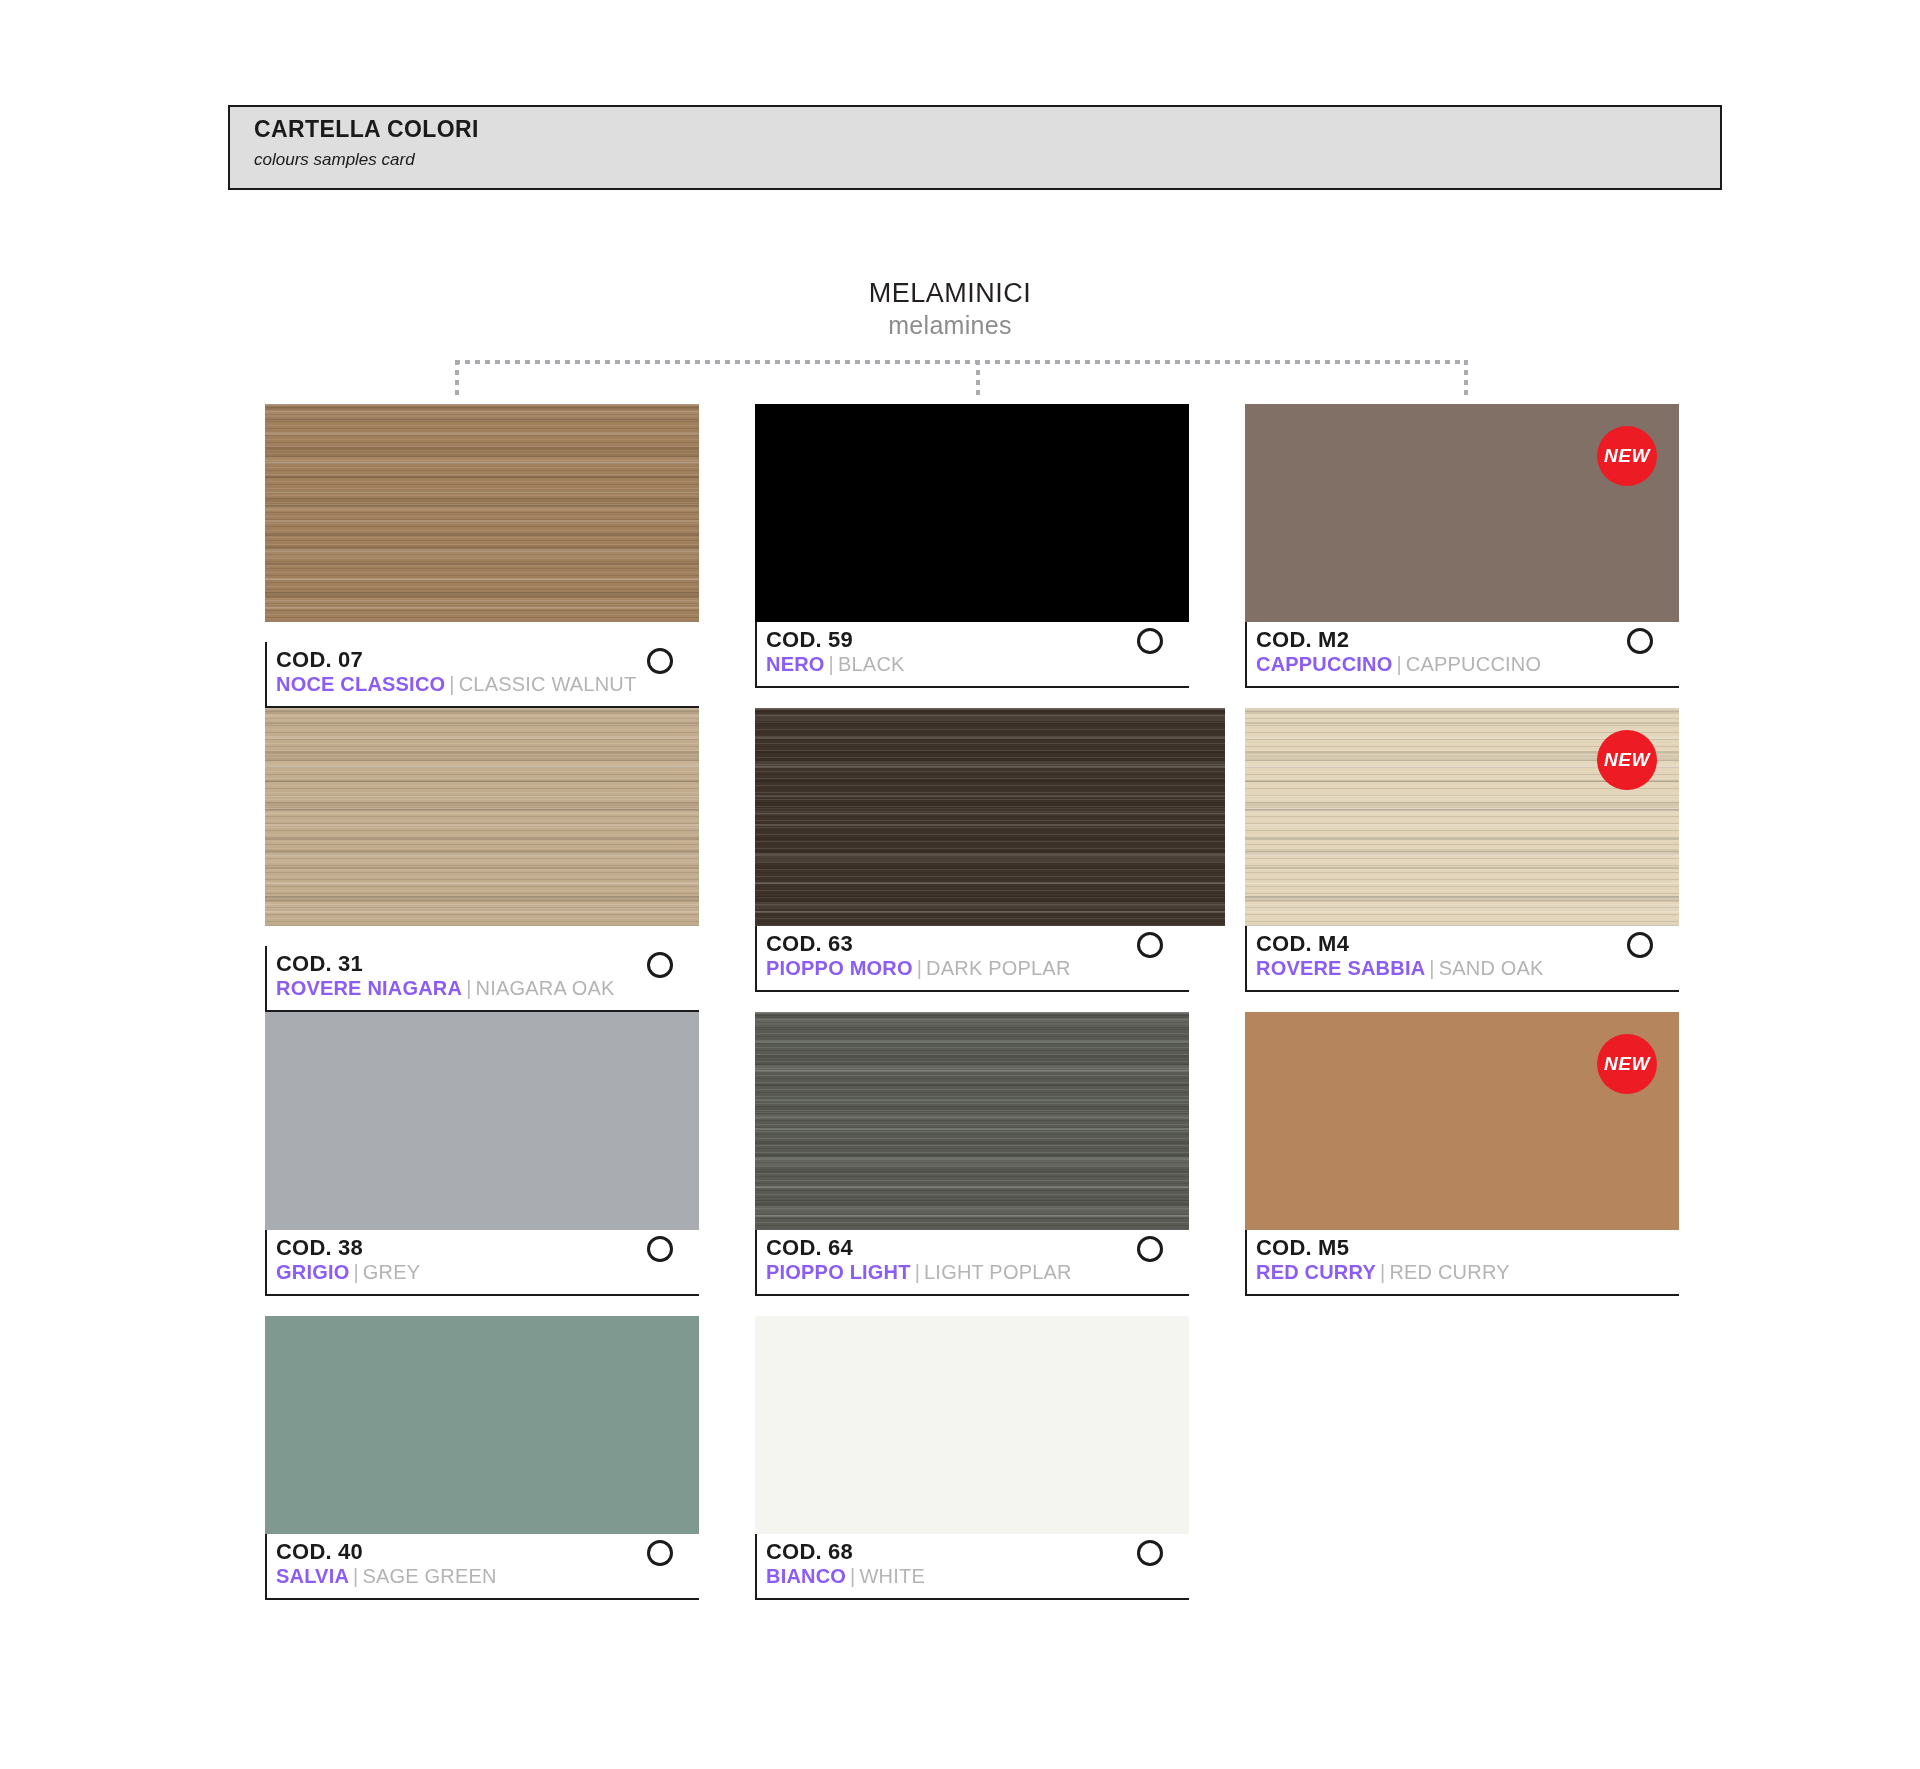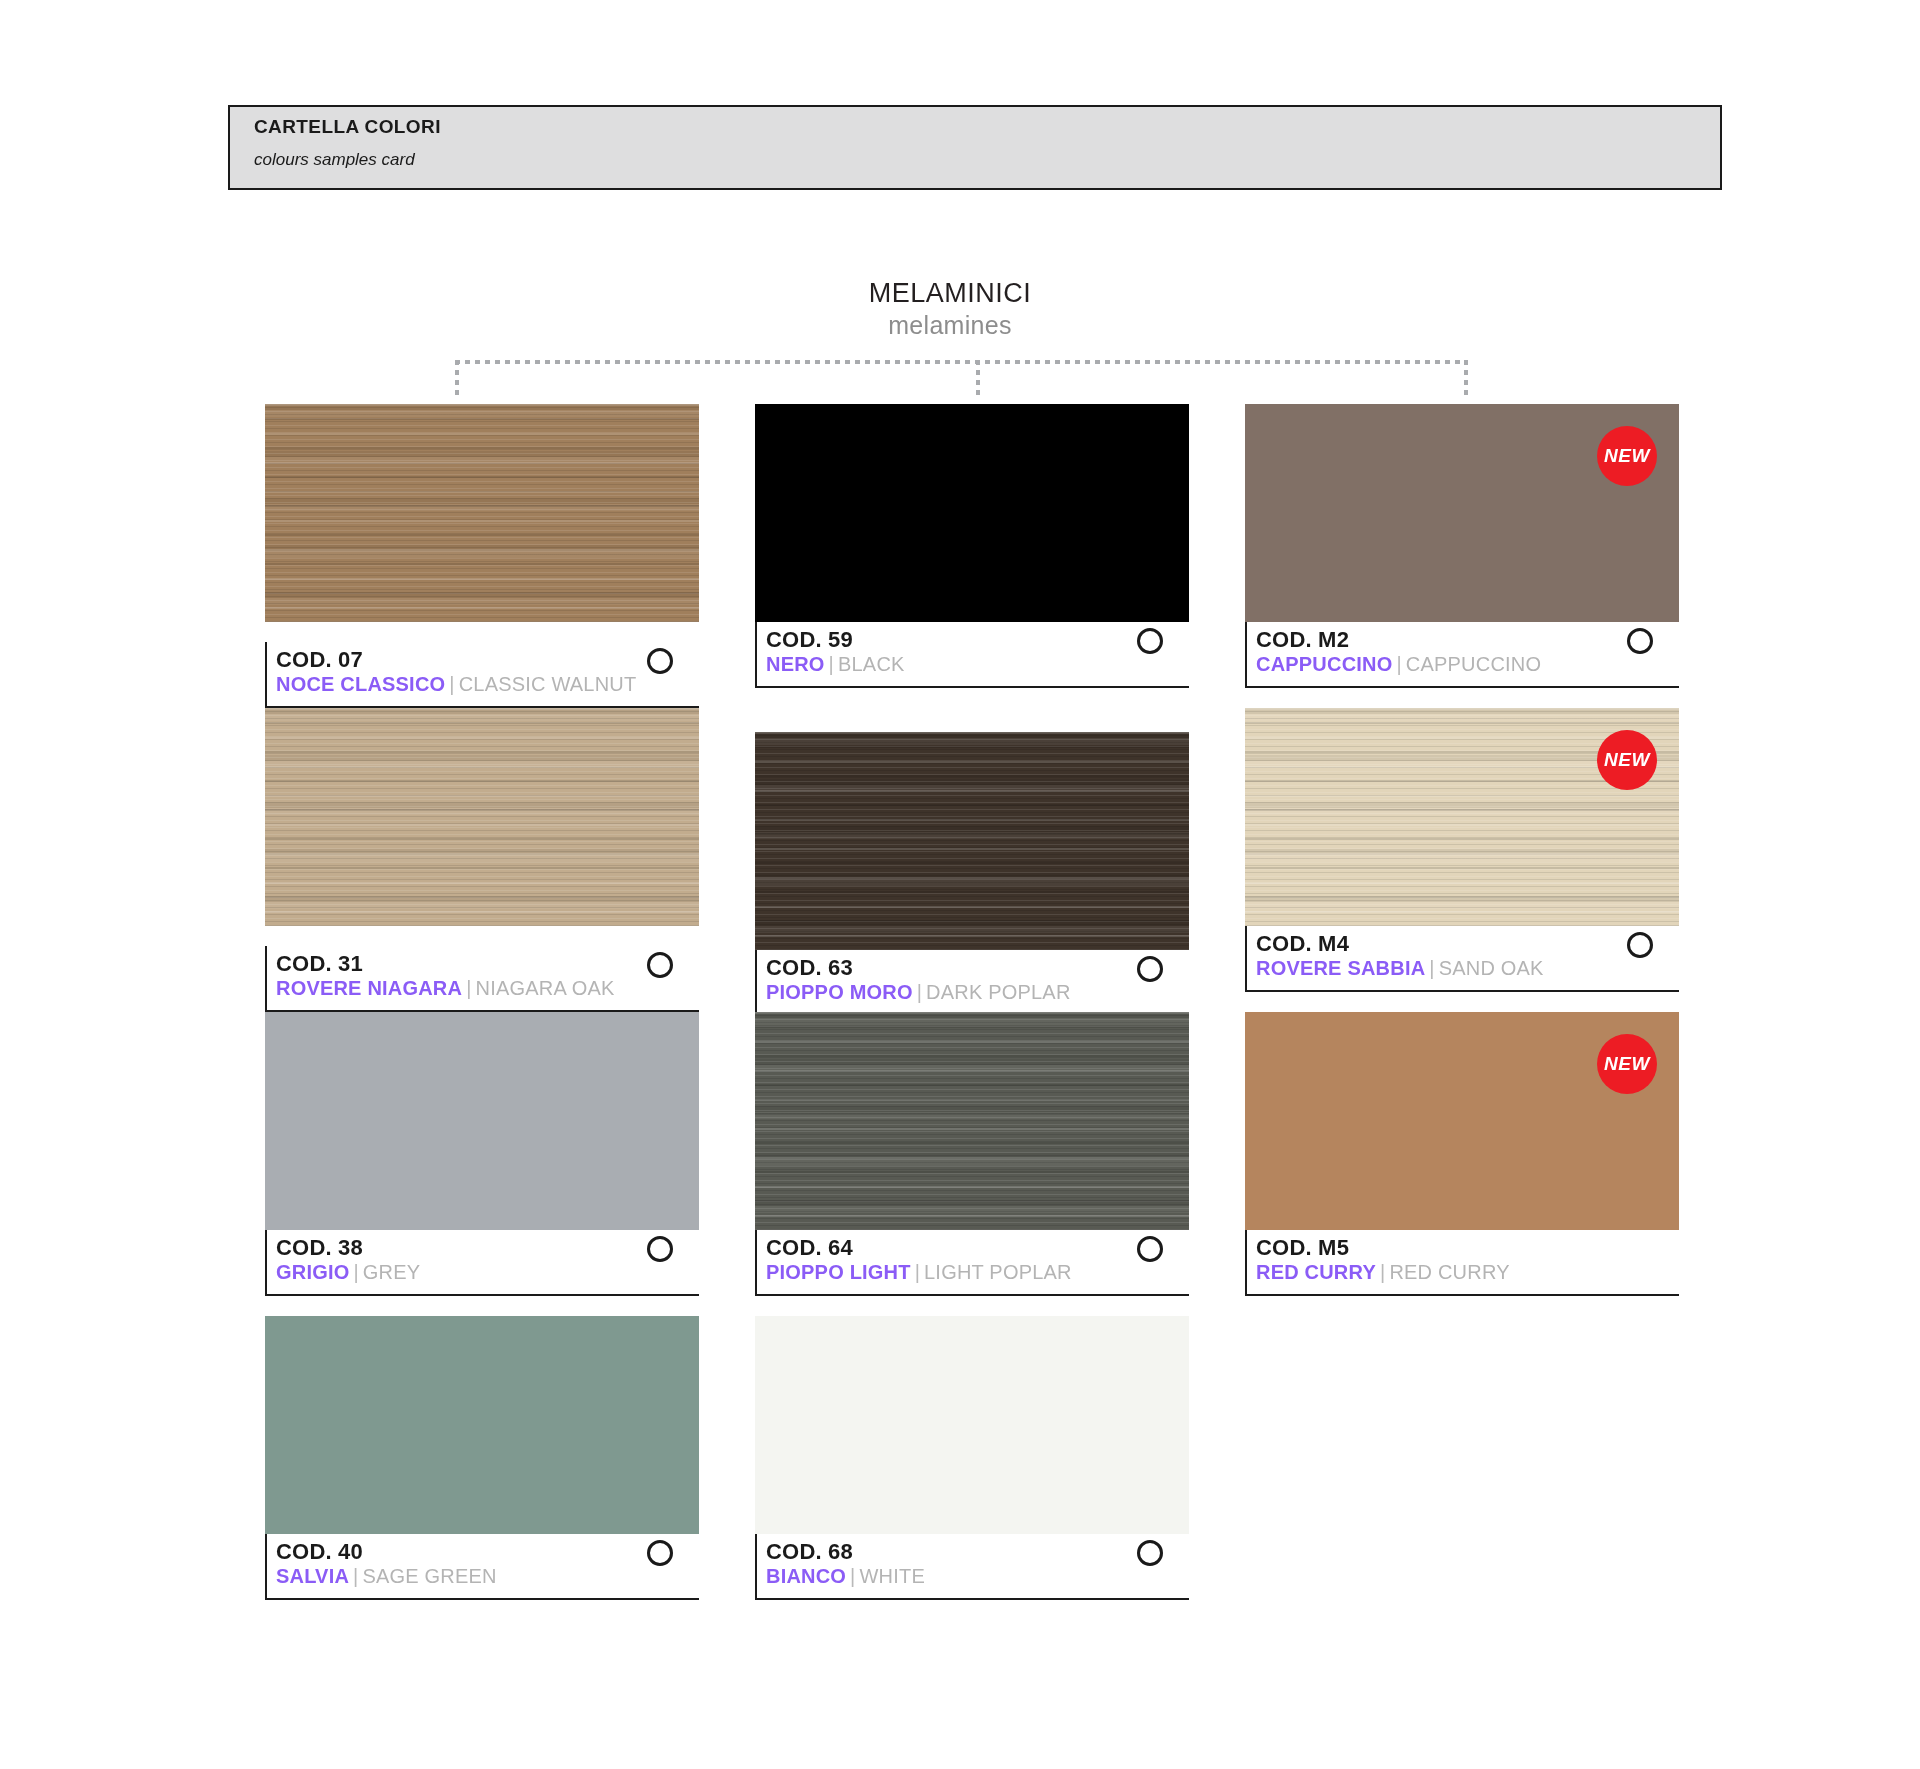--- a/index.html
+++ b/index.html
@@ -24,21 +24,21 @@
     width: 1494px;
     height: 85px;
     background: #dededf;
     border: 2px solid #1a1a1a;
     box-sizing: border-box;
   }
   .header-title {
     position: absolute;
     left: 24px;
     top: 9px;
-    font-size: 19px;
+    font-size: 23px;
     font-weight: bold;
     letter-spacing: 0.4px;
     color: #1a1a1a;
   }
   .header-subtitle {
     position: absolute;
     left: 24px;
     top: 43px;
     font-size: 17px;
     font-style: italic;
@@ -234,21 +234,21 @@
     <div class="cell" style="left: 265px; top: 708px; width: 434px;">
       <div class="chip" style="background: rgb(194, 172, 142);">
         <div class="chip-inner" style="background-image: repeating-linear-gradient(rgba(255, 255, 255, 0.11) 0px, rgba(255, 255, 255, 0.11) 1px, rgba(0, 0, 0, 0) 1px, rgba(0, 0, 0, 0) 3px, rgba(0, 0, 0, 0.1) 3px, rgba(0, 0, 0, 0.1) 4px, rgba(0, 0, 0, 0) 4px, rgba(0, 0, 0, 0) 7px), repeating-linear-gradient(rgba(255, 255, 255, 0.16) 0px, rgba(255, 255, 255, 0.16) 2px, rgba(0, 0, 0, 0) 2px, rgba(0, 0, 0, 0) 14px, rgba(0, 0, 0, 0.13) 14px, rgba(0, 0, 0, 0.13) 16px, rgba(0, 0, 0, 0) 16px, rgba(0, 0, 0, 0) 29px), repeating-linear-gradient(rgba(0, 0, 0, 0.07) 0px, rgba(0, 0, 0, 0.07) 6px, rgba(255, 255, 255, 0.07) 6px, rgba(255, 255, 255, 0.07) 13px, rgba(0, 0, 0, 0) 13px, rgba(0, 0, 0, 0) 47px); opacity: 0.95;"></div>
       </div>
       <div class="label" style="width: 434px; margin-top: 20px;">
         <div class="label-code">COD. 31</div>
         <div class="label-names"><span class="name-it">ROVERE NIAGARA</span><span class="name-sep">|</span><span class="name-en">NIAGARA OAK</span></div>
         <div class="circle-icon"></div>
       </div>
     </div>
-    <div class="cell" style="left: 755px; top: 708px; width: 434px; margin-top: 24px;">
+    <div class="cell" style="left: 755px; top: 708px; width: 470px;">
       <div class="chip" style="background: rgb(62, 51, 42);">
         <div class="chip-inner" style="background-image: repeating-linear-gradient(rgba(255, 255, 255, 0.11) 0px, rgba(255, 255, 255, 0.11) 1px, rgba(0, 0, 0, 0) 1px, rgba(0, 0, 0, 0) 3px, rgba(0, 0, 0, 0.1) 3px, rgba(0, 0, 0, 0.1) 4px, rgba(0, 0, 0, 0) 4px, rgba(0, 0, 0, 0) 7px), repeating-linear-gradient(rgba(255, 255, 255, 0.16) 0px, rgba(255, 255, 255, 0.16) 2px, rgba(0, 0, 0, 0) 2px, rgba(0, 0, 0, 0) 14px, rgba(0, 0, 0, 0.13) 14px, rgba(0, 0, 0, 0.13) 16px, rgba(0, 0, 0, 0) 16px, rgba(0, 0, 0, 0) 29px), repeating-linear-gradient(rgba(0, 0, 0, 0.07) 0px, rgba(0, 0, 0, 0.07) 6px, rgba(255, 255, 255, 0.07) 6px, rgba(255, 255, 255, 0.07) 13px, rgba(0, 0, 0, 0) 13px, rgba(0, 0, 0, 0) 47px); opacity: 0.95;"></div>
       </div>
       <div class="label" style="width: 434px;">
         <div class="label-code">COD. 63</div>
         <div class="label-names"><span class="name-it">PIOPPO MORO</span><span class="name-sep">|</span><span class="name-en">DARK POPLAR</span></div>
         <div class="circle-icon"></div>
       </div>
     </div>
     <div class="cell" style="left: 1245px; top: 708px; width: 434px;">

